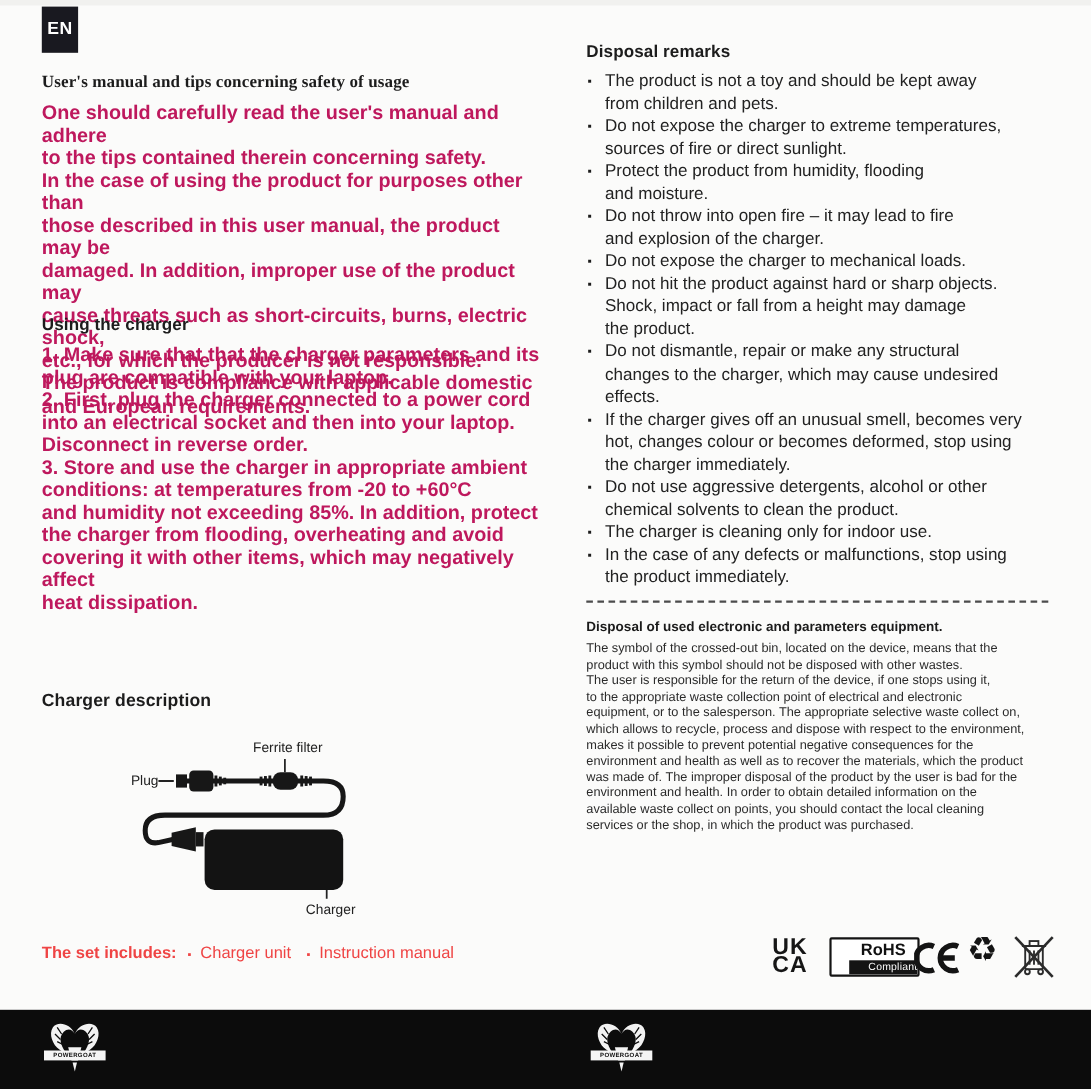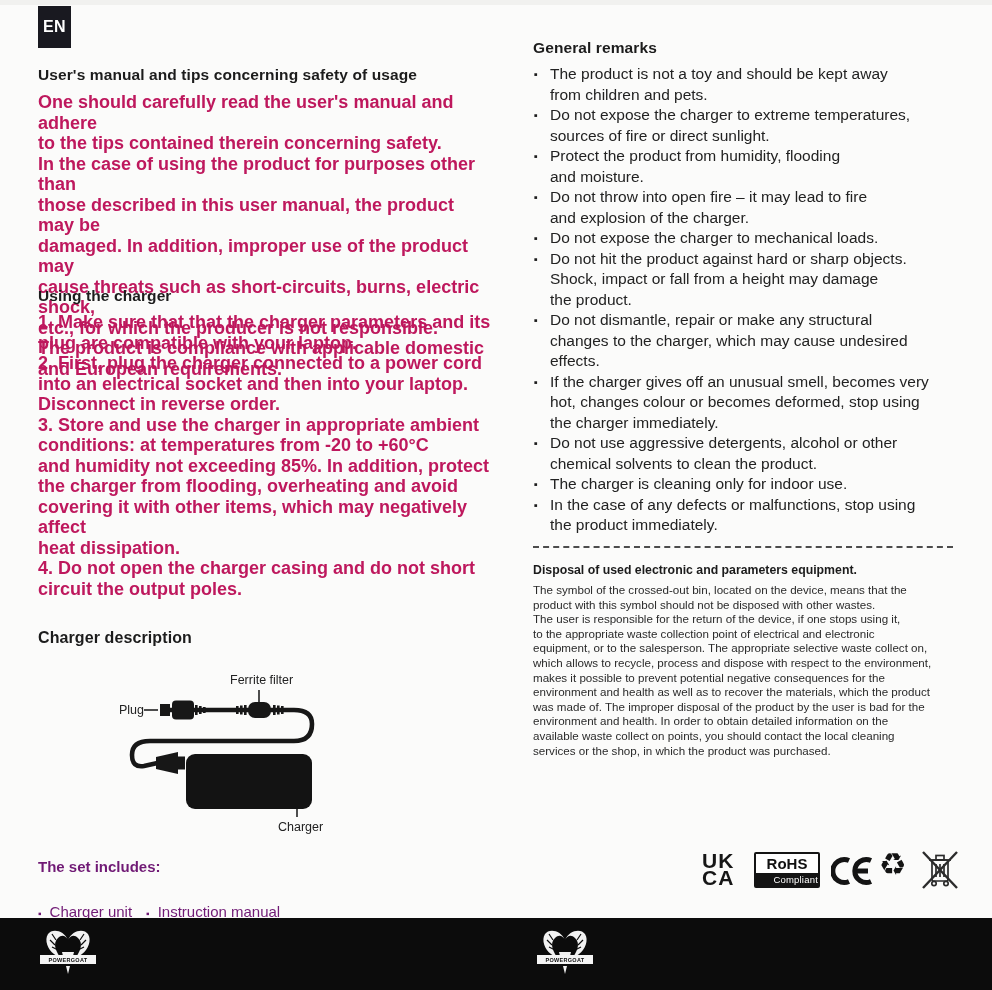--- a/index.html
+++ b/index.html
@@ -26,27 +26,27 @@
   .bullet-glyph{width:16px;flex:0 0 16px;font-size:11px;line-height:20.5px;color:#1c1c1c;}
   .bullet-text{flex:1;font-size:15.5px;line-height:20.5px;white-space:pre-line;color:#222;}
   
   .dashed-div{border-top:2px dashed #4c4c4c;height:0;}
   
   .disposal-h{font-size:12.3px;font-weight:bold;margin:0;color:#1b1b1b;}
   .disposal-b{font-size:11.6px;line-height:14.6px;white-space:pre-line;color:#2a2a2a;}
   
   .diag-label{font-size:12.5px;color:#222;}
   
-  .set-includes{font-size:15px;color:#701a75;display:flex;align-items:baseline;gap:28px;flex-direction:column;}
+  .set-includes{font-size:15px;color:#ef4444;display:flex;align-items:baseline;gap:10px;}
   .set-includes b{font-weight:bold;}
   .set-item{display:inline-flex;align-items:baseline;gap:8px;margin-right:14px;}
   .set-bullet{font-size:10px;}
   
   .ukca{font-weight:bold;font-size:21px;line-height:17px;letter-spacing:1px;color:#161616;text-align:center;}
-  .rohs-box{width:62px;border:2.5px solid #141414;border-radius:2px;overflow:hidden;background:#fff;}
+  .rohs-box{width:62px;border:2.5px solid #141414;border-radius:2px;overflow:hidden;background:#fff;padding-left:16px;}
   .rohs-top{font-size:15px;font-weight:bold;text-align:center;line-height:19px;color:#111;}
   .rohs-bottom{background:#141414;color:#fff;font-size:9.5px;text-align:right;line-height:13px;letter-spacing:.2px;}
   .recycle-glyph{font-family:"DejaVu Sans", sans-serif;font-size:31px;line-height:31px;color:#141414;}
   
   .footer-bar{left:0;top:918px;width:992px;height:72px;background:#0c0c0c;}
   .goat-logo{position:absolute;top:8px;width:56px;height:52px;}
   .goat-banner{
     position:absolute;left:0;right:0;top:29px;height:9px;background:#f5f5f5;
     display:flex;align-items:center;justify-content:center;
     font-size:5.5px;font-weight:bold;color:#0c0c0c;letter-spacing:.3px;white-space:nowrap;
@@ -54,21 +54,21 @@
 </style>
 </head>
 <body>
 
 <div class="page-edge-top"></div>
 
 <div class="abs en-badge">
   <span>EN</span>
 </div>
 
-<h3 class="abs sec" style="left:38px;top:66px;">User's manual and tips concerning safety of usage</h3>
+<h3 class="abs sec" style="left:38px;top:66px;font-family:Liberation Serif, serif;">User's manual and tips concerning safety of usage</h3>
 
 <div class="abs body-text left-col-w" style="left:38px;top:92px;">One should carefully read the user's manual and adhere
 to the tips contained therein concerning safety.
 In the case of using the product for purposes other than
 those described in this user manual, the product may be
 damaged. In addition, improper use of the product may
 cause threats such as short-circuits, burns, electric shock,
 etc., for which the producer is not responsible.
 The product is compliance with applicable domestic
 and European requirements.</div>
@@ -84,22 +84,20 @@
 into an electrical socket and then into your laptop.
 Disconnect in reverse order.</div>
 
     <div class="body-text">3. Store and use the charger in appropriate ambient
 conditions: at temperatures from -20 to +60°C
 and humidity not exceeding 85%. In addition, protect
 the charger from flooding, overheating and avoid
 covering it with other items, which may negatively affect
 heat dissipation.</div>
 
-    <div class="body-text">4. Do not open the charger casing and do not short
-circuit the output poles.</div>
 
   </div>
 
 <h3 class="abs sec" style="left:38px;top:629px;font-size:16px;">Charger description</h3>
 
 <div class="abs" style="left:98px;top:662px;width:270px;height:182px;text-decoration:underline;">
   <div class="abs diag-label" style="left:132px;top:11px;">Ferrite filter</div>
   <div class="abs diag-label" style="left:21px;top:41px;">Plug</div>
   <div class="abs diag-label" style="left:180px;top:158px;">Charger</div>
   <svg width="270" height="182" viewBox="0 0 270 182">
@@ -139,21 +137,21 @@
   <b>The set includes:</b>
   <span><span class="set-item">
         <span class="set-bullet">▪</span>
         <span>Charger unit</span>
       </span><span class="set-item">
         <span class="set-bullet">▪</span>
         <span>Instruction manual</span>
       </span></span>
 </div>
 
-<h3 class="abs sec" style="left:533px;top:39px;">General remarks</h3>
+<h3 class="abs sec" style="left:533px;top:39px;">Disposal remarks</h3>
 
 <div class="abs right-col-w" style="left:534px;top:64px;">
 
     <div class="bullet-row">
       <span class="bullet-glyph">▪</span>
       <span class="bullet-text">The product is not a toy and should be kept away
 from children and pets.</span>
     </div>
 
     <div class="bullet-row">

